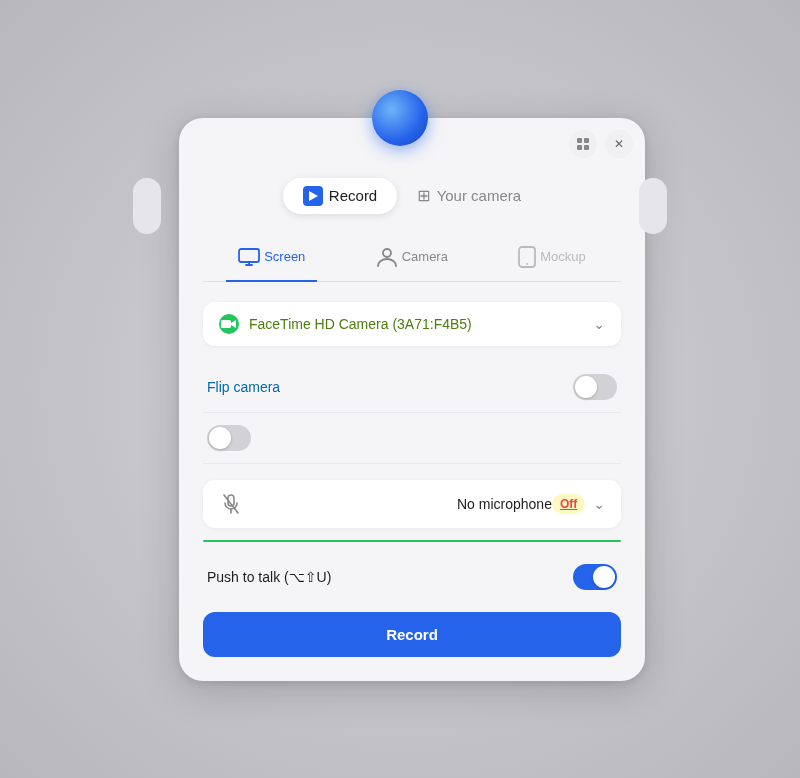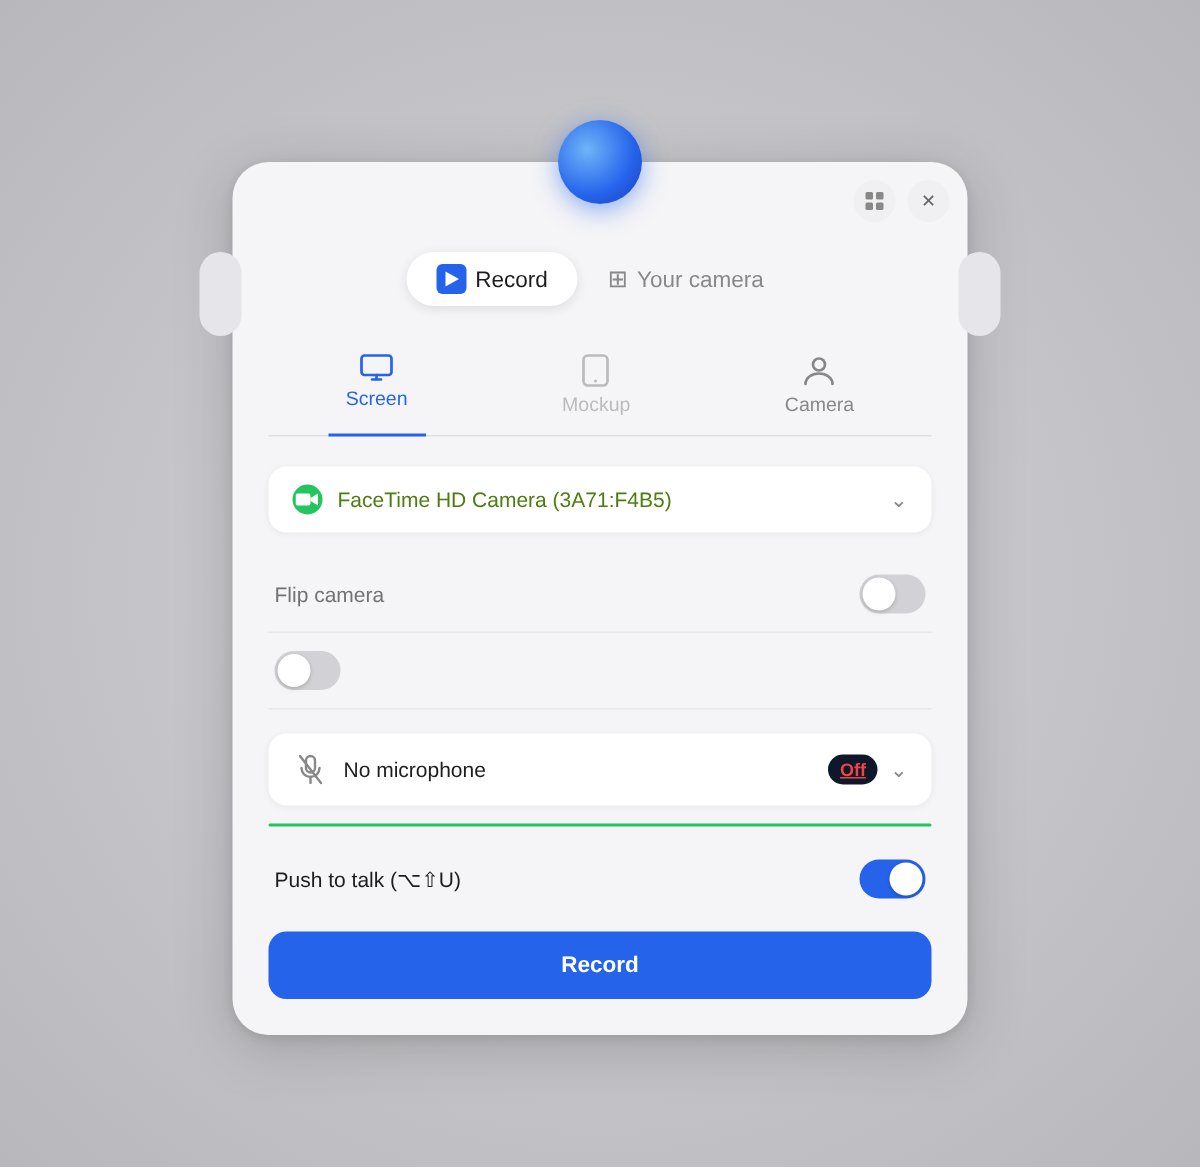--- a/index.html
+++ b/index.html
@@ -75,20 +75,21 @@
       font-size: 12px;
     }
 
     
     .panel {
       background: #f5f5f7;
       border-radius: 24px;
       padding: 60px 24px 24px;
       box-shadow: 0 8px 40px rgba(0,0,0,0.18), 0 2px 8px rgba(0,0,0,0.1);
       position: relative;
+      margin-left: 24px;
     }
 
     
     .main-tabs {
       display: flex;
       justify-content: center;
       gap: 0;
       margin-bottom: 24px;
     }
 
@@ -136,21 +137,21 @@
     .sub-tabs {
       display: flex;
       justify-content: space-around;
       margin-bottom: 0;
       border-bottom: 1px solid #e0e0e4;
       padding-bottom: 0;
     }
 
     .sub-tab {
       display: flex;
-      flex-direction: column;
+      flex-direction: row;
       align-items: center;
       gap: 4px;
       padding: 8px 12px 12px;
       cursor: pointer;
       color: #888;
       font-size: 13px;
       font-weight: 400;
       border-bottom: 2px solid transparent;
       margin-bottom: -1px;
       position: relative;
@@ -223,21 +224,21 @@
       border-bottom: 1px solid #e8e8ec;
     }
 
     .toggle-row:last-of-type {
       border-bottom: none;
     }
 
     .toggle-label {
       flex: 1;
       font-size: 14px;
-      color: #737373;
+      color: #0369a1;
     }
 
     
     .toggle {
       width: 44px;
       height: 26px;
       border-radius: 13px;
       background: #d1d1d6;
       position: relative;
       cursor: pointer;
@@ -286,24 +287,25 @@
       justify-content: center;
       margin-right: 10px;
       color: #888;
       font-size: 16px;
     }
 
     .mic-label {
       flex: 1;
       font-size: 14px;
       color: #1d1d1f;
+      text-align: right;
     }
 
     .off-badge {
-      background: #0f172a;
+      background: #fef9c3;
       color: #ef4444;
       font-size: 12px;
       font-weight: 600;
       padding: 3px 8px;
       border-radius: 10px;
       margin-right: 8px;
       text-decoration: underline;
     }
 
     
@@ -397,38 +399,38 @@
         <span class="sub-icon icon-svg">
           <svg width="22" height="18" viewBox="0 0 22 18" fill="none">
             <rect x="1" y="1" width="20" height="13" rx="2" stroke="#2563eb" stroke-width="1.8" fill="none"></rect>
             <path d="M8 17h6M11 14v3" stroke="#2563eb" stroke-width="1.8" stroke-linecap="round"></path>
           </svg>
         </span>
         <span>Screen</span>
       </div>
 
 
+      <div class="sub-tab">
+        <span class="sub-icon icon-svg">
+          <svg width="22" height="22" viewBox="0 0 22 22" fill="none">
+            <circle cx="11" cy="7" r="4" stroke="#888" stroke-width="1.8" fill="none"></circle>
+            <path d="M2 20c0-4 4-7 9-7s9 3 9 7" stroke="#888" stroke-width="1.8" stroke-linecap="round" fill="none"></path>
+          </svg>
+        </span>
+        <span>Camera</span>
+      </div>
+
       <div class="sub-tab disabled">
         <span class="sub-icon icon-svg">
           <svg width="18" height="22" viewBox="0 0 18 22" fill="none">
             <rect x="1" y="1" width="16" height="20" rx="3" stroke="#bbb" stroke-width="1.8" fill="none"></rect>
             <circle cx="9" cy="18" r="1" fill="#bbb"></circle>
           </svg>
         </span>
         <span>Mockup</span>
-      </div>
-
-      <div class="sub-tab">
-        <span class="sub-icon icon-svg">
-          <svg width="22" height="22" viewBox="0 0 22 22" fill="none">
-            <circle cx="11" cy="7" r="4" stroke="#888" stroke-width="1.8" fill="none"></circle>
-            <path d="M2 20c0-4 4-7 9-7s9 3 9 7" stroke="#888" stroke-width="1.8" stroke-linecap="round" fill="none"></path>
-          </svg>
-        </span>
-        <span>Camera</span>
       </div>
     </div>
 
     <div class="content">
 
       <div class="camera-row">
         <div class="camera-dot">
           <svg width="16" height="12" viewBox="0 0 16 12" fill="none">
             <rect x="0" y="2" width="10" height="8" rx="1.5" fill="white"></rect>
             <path d="M10 5l5-3v8l-5-3z" fill="white"></path>

